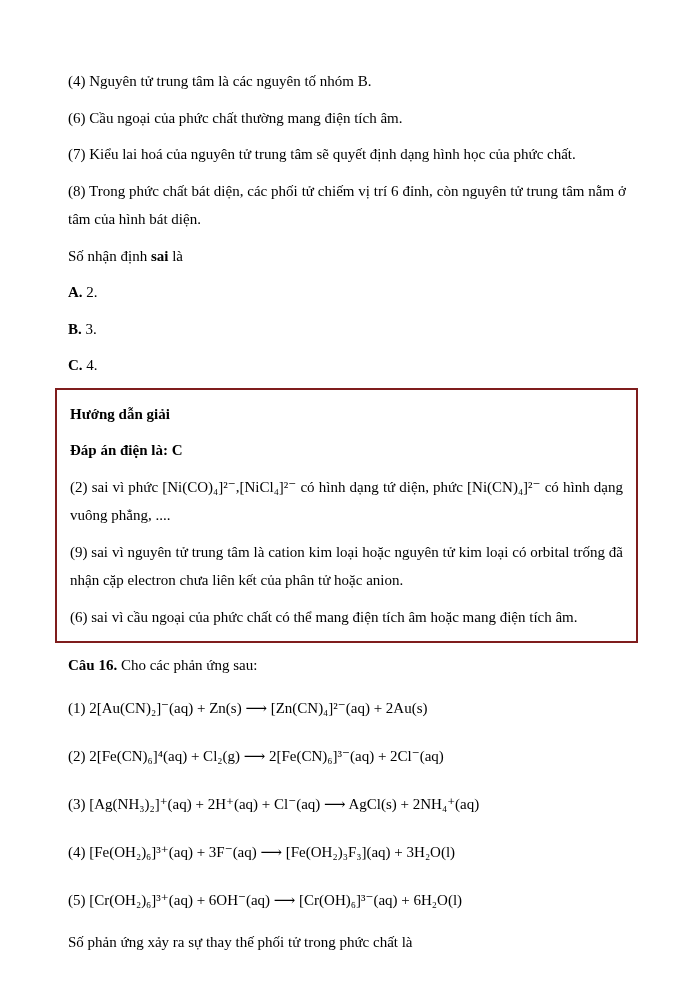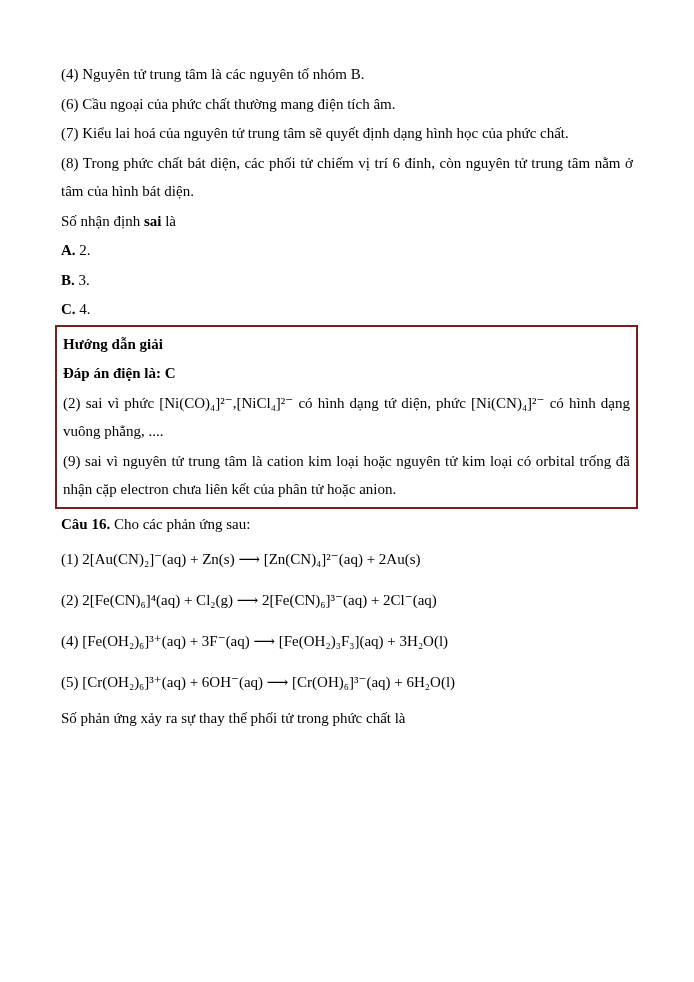--- a/index.html
+++ b/index.html
@@ -11,21 +11,21 @@
     overflow: hidden;
     font-family: "Liberation Serif", "DejaVu Serif", "DejaVu Sans", serif;
     color: #000000;
   }
   .content {
     padding: 59px 60px 0 60px;
     font-size: 15px;
     line-height: 28.5px;
     text-align: justify;
   }
-  p { margin: 1px; }
+  p { margin: 8px; }
   .b { font-weight: bold; }
   .solution-box {
     border: 2px solid #7f1d1d;
     margin: 0 -4px 0 -5px;
     padding: 2px 5px 2px 5px;
   }
   .reaction {
     line-height: 40px;
     text-align: left;
     white-space: nowrap;
@@ -47,25 +47,27 @@
 
     <p><span class="b">A.</span> <span>2.</span></p>
     <p><span class="b">B.</span> <span>3.</span></p>
     <p><span class="b">C.</span> <span>4.</span></p>
 
     <div class="solution-box">
       <p class="b">Hướng dẫn giải</p>
       <p class="b">Đáp án điện là: C</p>
       <p>(2) sai vì phức [Ni(CO)₄]²⁻,[NiCl₄]²⁻ có hình dạng tứ diện, phức [Ni(CN)₄]²⁻ có hình dạng vuông phẳng, ....</p>
       <p>(9) sai vì nguyên tử trung tâm là cation kim loại hoặc nguyên tử kim loại có orbital trống đã nhận cặp electron chưa liên kết của phân tử hoặc anion.</p>
+      <p>(6) sai vì cầu ngoại của phức chất có thể mang điện tích âm hoặc mang điện tích âm.</p>
     </div>
 
     <p><span class="b">Câu 16.</span><span> Cho các phản ứng sau:</span></p>
 
     <p class="reaction">(1) 2[Au(CN)₂]⁻(aq) + Zn(s) ⟶ [Zn(CN)₄]²⁻(aq) + 2Au(s)</p>
     <p class="reaction">(2) 2[Fe(CN)₆]⁴(aq) + Cl₂(g) ⟶ 2[Fe(CN)₆]³⁻(aq) + 2Cl⁻(aq)</p>
+    <p class="reaction">(3) [Ag(NH₃)₂]⁺(aq) + 2H⁺(aq) + Cl⁻(aq) ⟶ AgCl(s) + 2NH₄⁺(aq)</p>
     <p class="reaction">(4) [Fe(OH₂)₆]³⁺(aq) + 3F⁻(aq) ⟶ [Fe(OH₂)₃F₃](aq) + 3H₂O(l)</p>
     <p class="reaction">(5) [Cr(OH₂)₆]³⁺(aq) + 6OH⁻(aq) ⟶ [Cr(OH)₆]³⁻(aq) + 6H₂O(l)</p>
 
     <p class="closing">Số phản ứng xảy ra sự thay thế phối tử trong phức chất là</p>
 
   </div>
 </div>
 
 </body></html>

